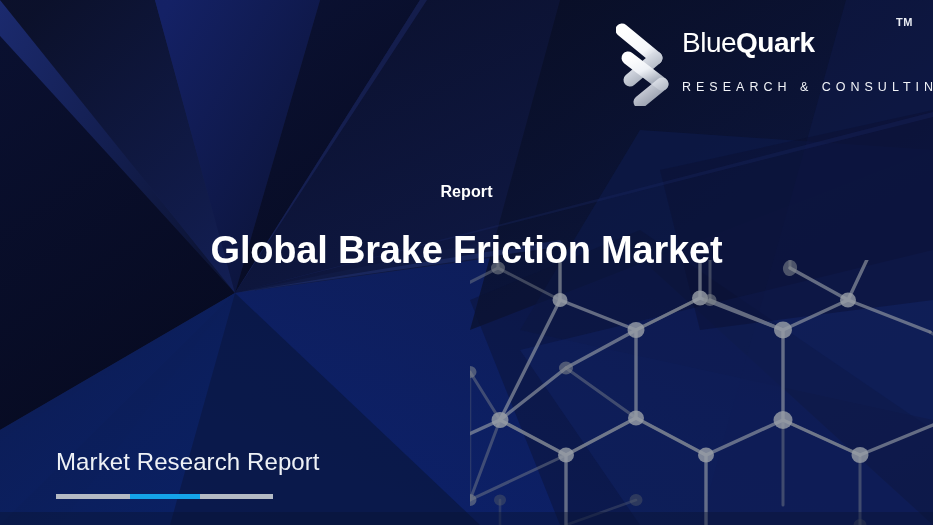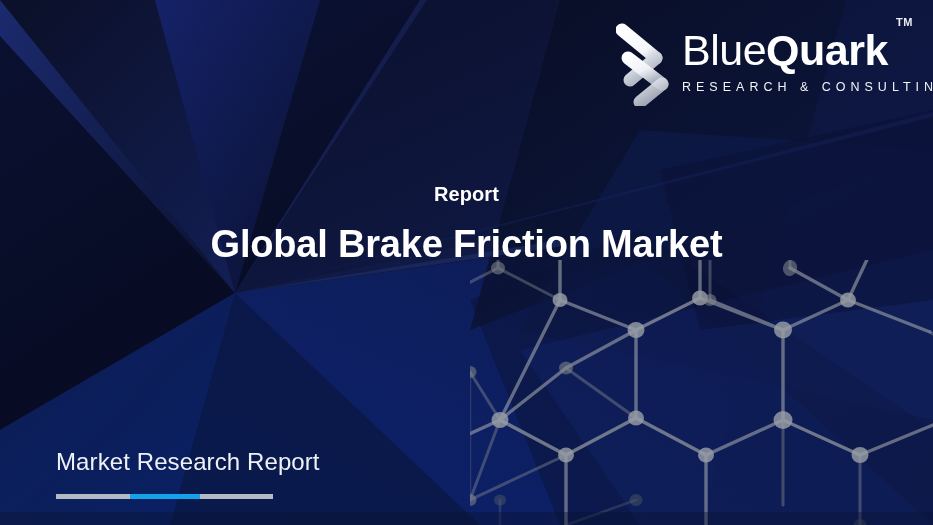--- a/index.html
+++ b/index.html
@@ -43,21 +43,21 @@
     position: absolute;
     left: 0px;
     top: 4px;
     width: 62px;
     height: 88px;
   }
   .logo-wordmark {
     position: absolute;
     left: 66px;
     top: 15px;
-    font-size: 43px;
+    font-size: 28px;
     font-weight: 700;
     letter-spacing: -0.5px;
     color: #ffffff;
     line-height: 1;
     white-space: nowrap;
   }
   .logo-wordmark .lw-blue { font-weight: 400; }
   .logo-tagline {
     position: absolute;
     left: 66px;
@@ -80,28 +80,28 @@
 
   
   .title-block {
     position: absolute;
     left: 0;
     top: 182px;
     width: 933px;
     text-align: center;
   }
   .kicker {
-    font-size: 20px;
+    font-size: 16px;
     font-weight: 700;
     color: #ffffff;
     letter-spacing: 0.1px;
     line-height: 1.2;
   }
   .main-title {
-    margin-top: 17px;
+    margin-top: 28px;
     font-size: 38px;
     font-weight: 700;
     color: #ffffff;
     letter-spacing: -0.2px;
     line-height: 1.15;
     white-space: nowrap;
   }
 
   
   .footer {

